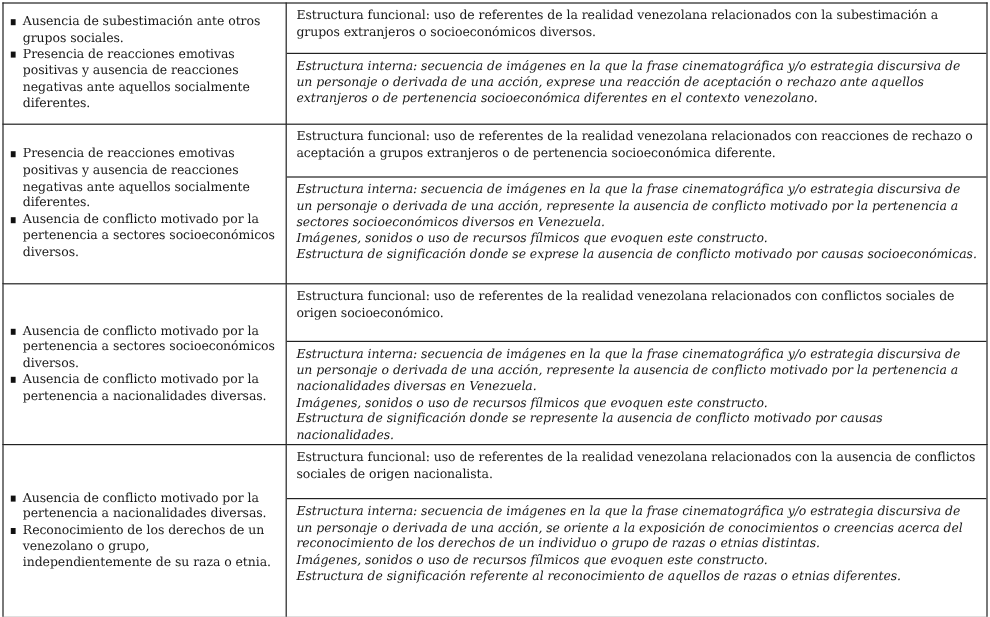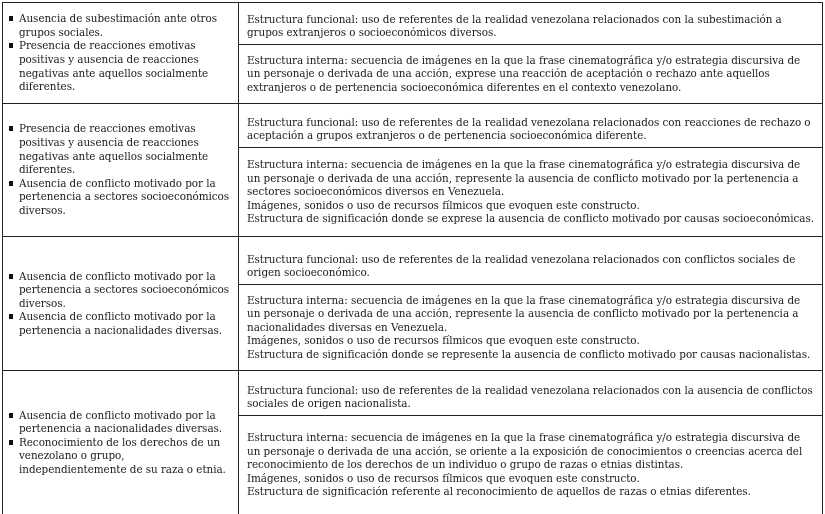--- a/index.html
+++ b/index.html
@@ -60,26 +60,26 @@
     .sub {
       font-size: 10.4px;
       line-height: 13.6px;
       padding: 4px 8px 4px 8px;
       box-sizing: border-box;
       letter-spacing: -0.05px;
     }
     .sub.func {
       border-bottom: 1.5px solid #222;
       display: flex;
-      align-items: flex-end;
+      align-items: flex-start;
     }
     .sub.int {
       display: flex;
       flex-direction: column;
-      justify-content: center;
+      font-style: italic;
     }
     .sub p {
       margin: 0;
     }
     
     .r1 .sub.func { height: 42px; }
     .r1 .sub.int  { height: 58px; }
     .r2 .sub.func { height: 44px; }
     .r2 .sub.int  { height: 88px; }
     .r3 .sub.func { height: 48px; }
@@ -140,21 +140,21 @@
           <li><span class="bullet"></span><span>Ausencia de conflicto motivado por la pertenencia a nacionalidades diversas.</span></li>
         </ul>
       </td>
       <td class="right-cell">
         <div class="sub func">
           <p>Estructura funcional: uso de referentes de la realidad venezolana relacionados con conflictos sociales de origen socioeconómico.</p>
         </div>
         <div class="sub int">
           <p>Estructura interna: secuencia de imágenes en la que la frase cinematográfica y/o estrategia discursiva de un personaje o derivada de una acción, represente la ausencia de conflicto motivado por la pertenencia a nacionalidades diversas en Venezuela.</p>
           <p>Imágenes, sonidos o uso de recursos fílmicos que evoquen este constructo.</p>
-          <p>Estructura de significación donde se represente la ausencia de conflicto motivado por causas nacionalistas.</p>
+          <p>Estructura de significación donde se represente la ausencia de conflicto motivado por causas nacionalidades.</p>
         </div>
       </td>
     </tr>
 
     <tr class="r4">
       <td class="left-cell">
         <ul class="bullets">
           <li><span class="bullet"></span><span>Ausencia de conflicto motivado por la pertenencia a nacionalidades diversas.</span></li>
           <li><span class="bullet"></span><span>Reconocimiento de los derechos de un venezolano o grupo, independientemente de su raza o etnia.</span></li>
         </ul>

